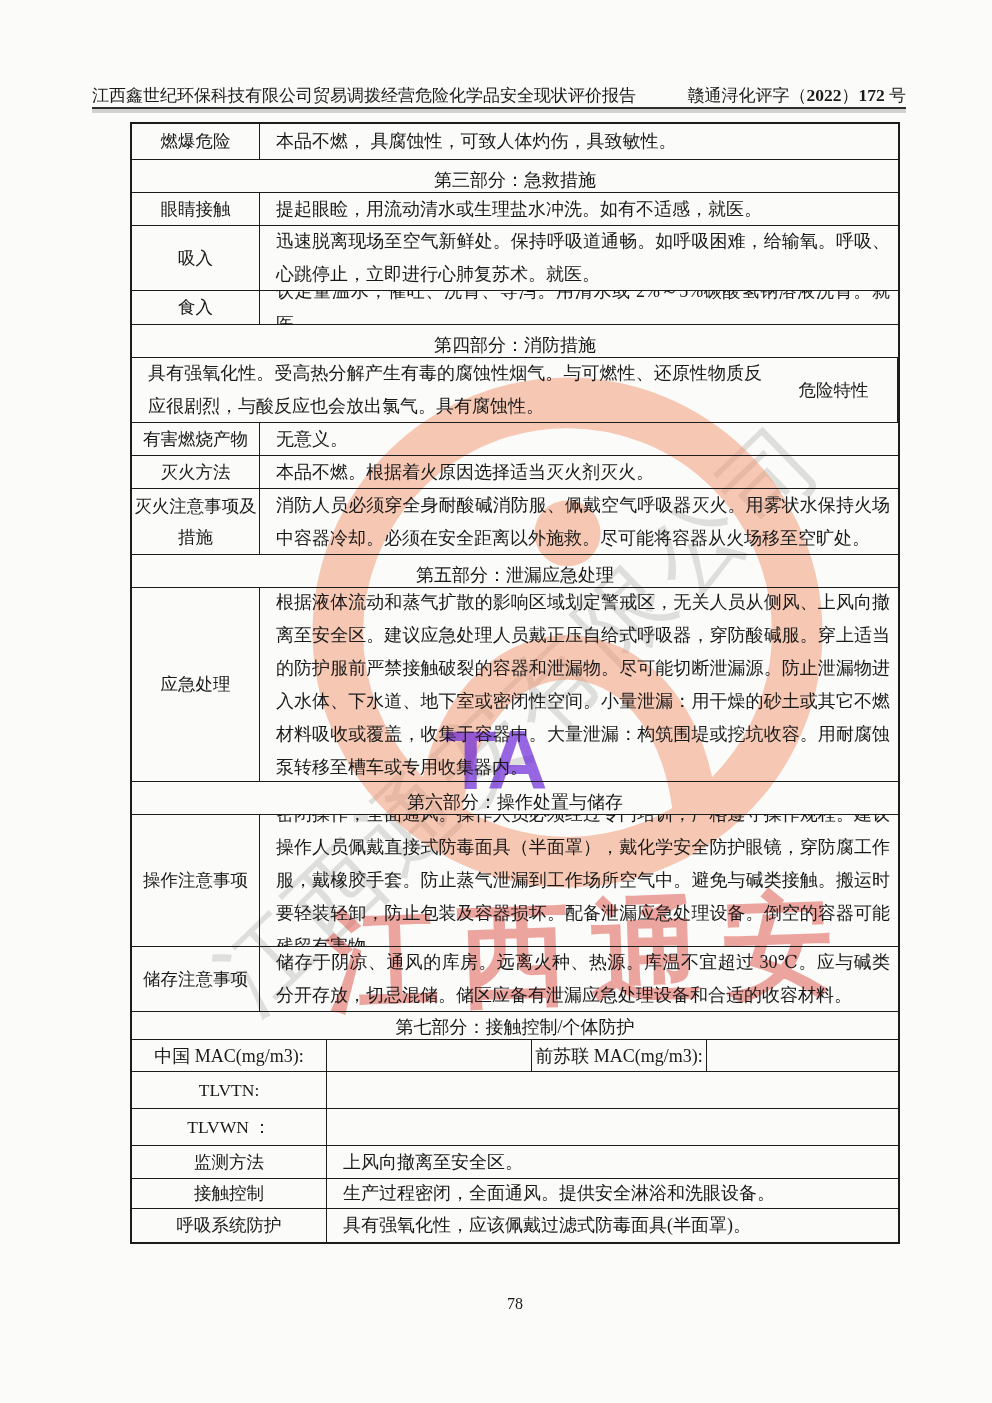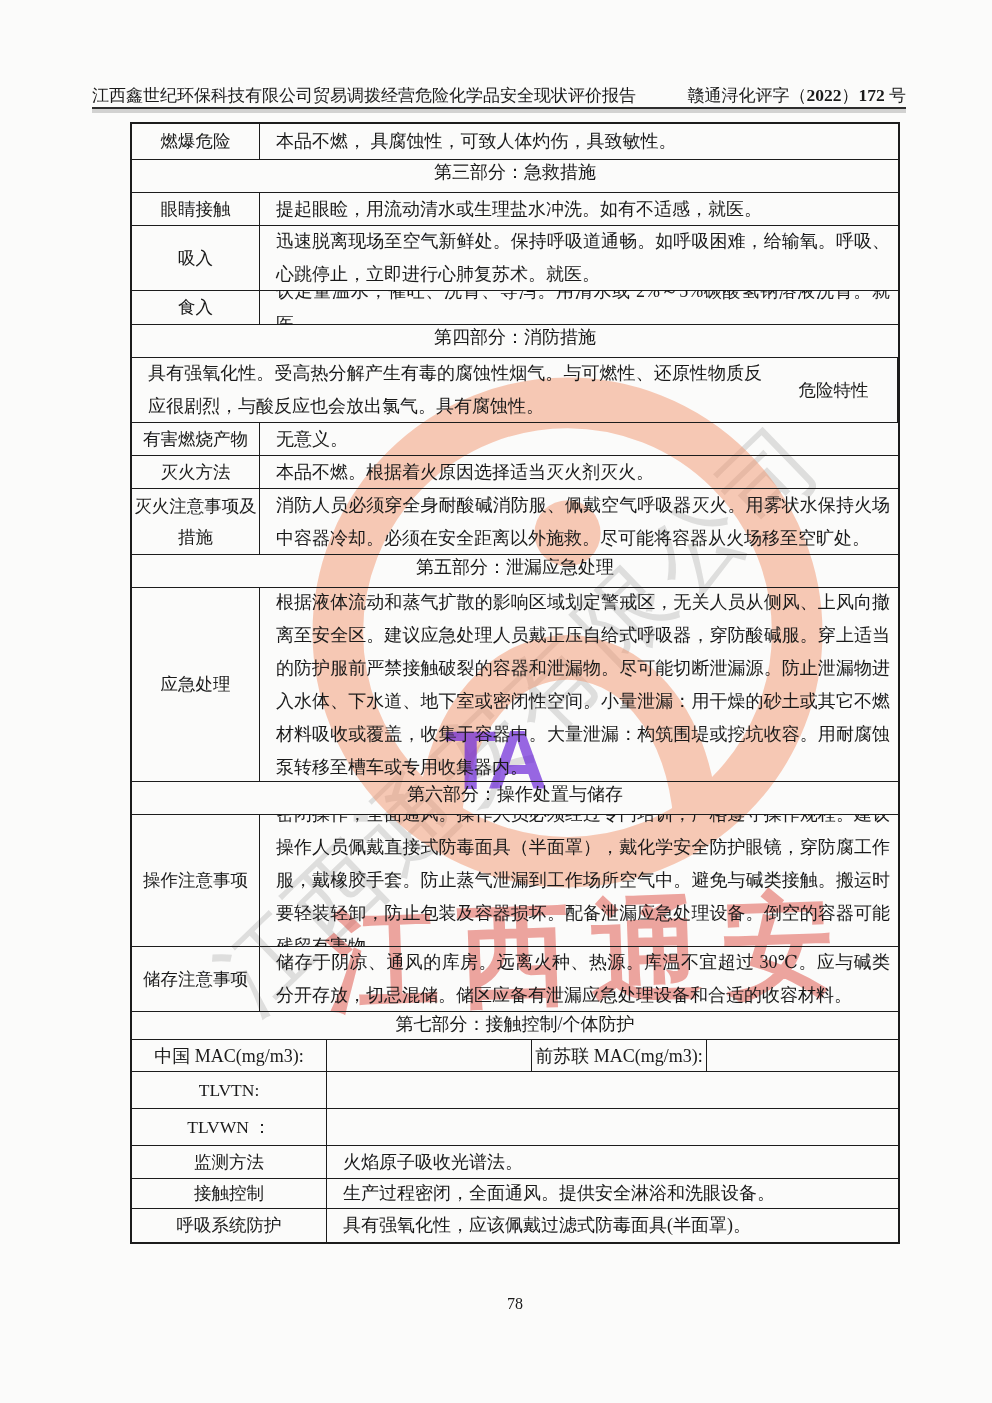--- a/index.html
+++ b/index.html
@@ -48,21 +48,21 @@
   .row + .row{border-top:1.5px solid #1c1c1c;}
   .cell{box-sizing:border-box;display:flex;align-items:center;}
   .lab{
     width:128px;flex:0 0 128px;justify-content:center;text-align:center;
     border-right:1.5px solid #1c1c1c;padding:0 2px;
     font-size:17.5px;line-height:31px;
   }
   .lab.wide{width:195px;flex:0 0 195px;}
   .val{flex:1 1 auto;padding:1px 8px;margin-left:8px;}
   .val span{display:block;width:100%;text-align:justify;line-height:33px;}
-  .row.sec{justify-content:center;align-items:flex-start;text-align:center;}
+  .row.sec{justify-content:center;align-items:flex-end;text-align:center;}
   
   .c-l1{width:195px;flex:0 0 195px;justify-content:center;border-right:1.5px solid #1c1c1c;}
   .c-v1{width:205px;flex:0 0 205px;border-right:1.5px solid #1c1c1c;}
   .c-l2{width:175px;flex:0 0 175px;justify-content:center;border-right:1.5px solid #1c1c1c;}
   .c-v2{flex:1 1 auto;}
   
   .pagenum{
     position:absolute;z-index:1;left:130px;top:1295px;width:770px;
     text-align:center;font-size:16px;
   }
@@ -206,21 +206,21 @@
     <div class="row" style="height:37px">
       <div class="cell lab wide">TLVWN ：</div>
       <div class="cell val">
           <span></span>
         </div>
     </div>
 
     <div class="row" style="height:33px">
       <div class="cell lab wide">监测方法</div>
       <div class="cell val">
-          <span>火焰原子吸收光谱法。</span>
+          <span>上风向撤离至安全区。</span>
         </div>
     </div>
 
     <div class="row" style="height:30px">
       <div class="cell lab wide">接触控制</div>
       <div class="cell val">
           <span>生产过程密闭，全面通风。提供安全淋浴和洗眼设备。</span>
         </div>
     </div>
 

